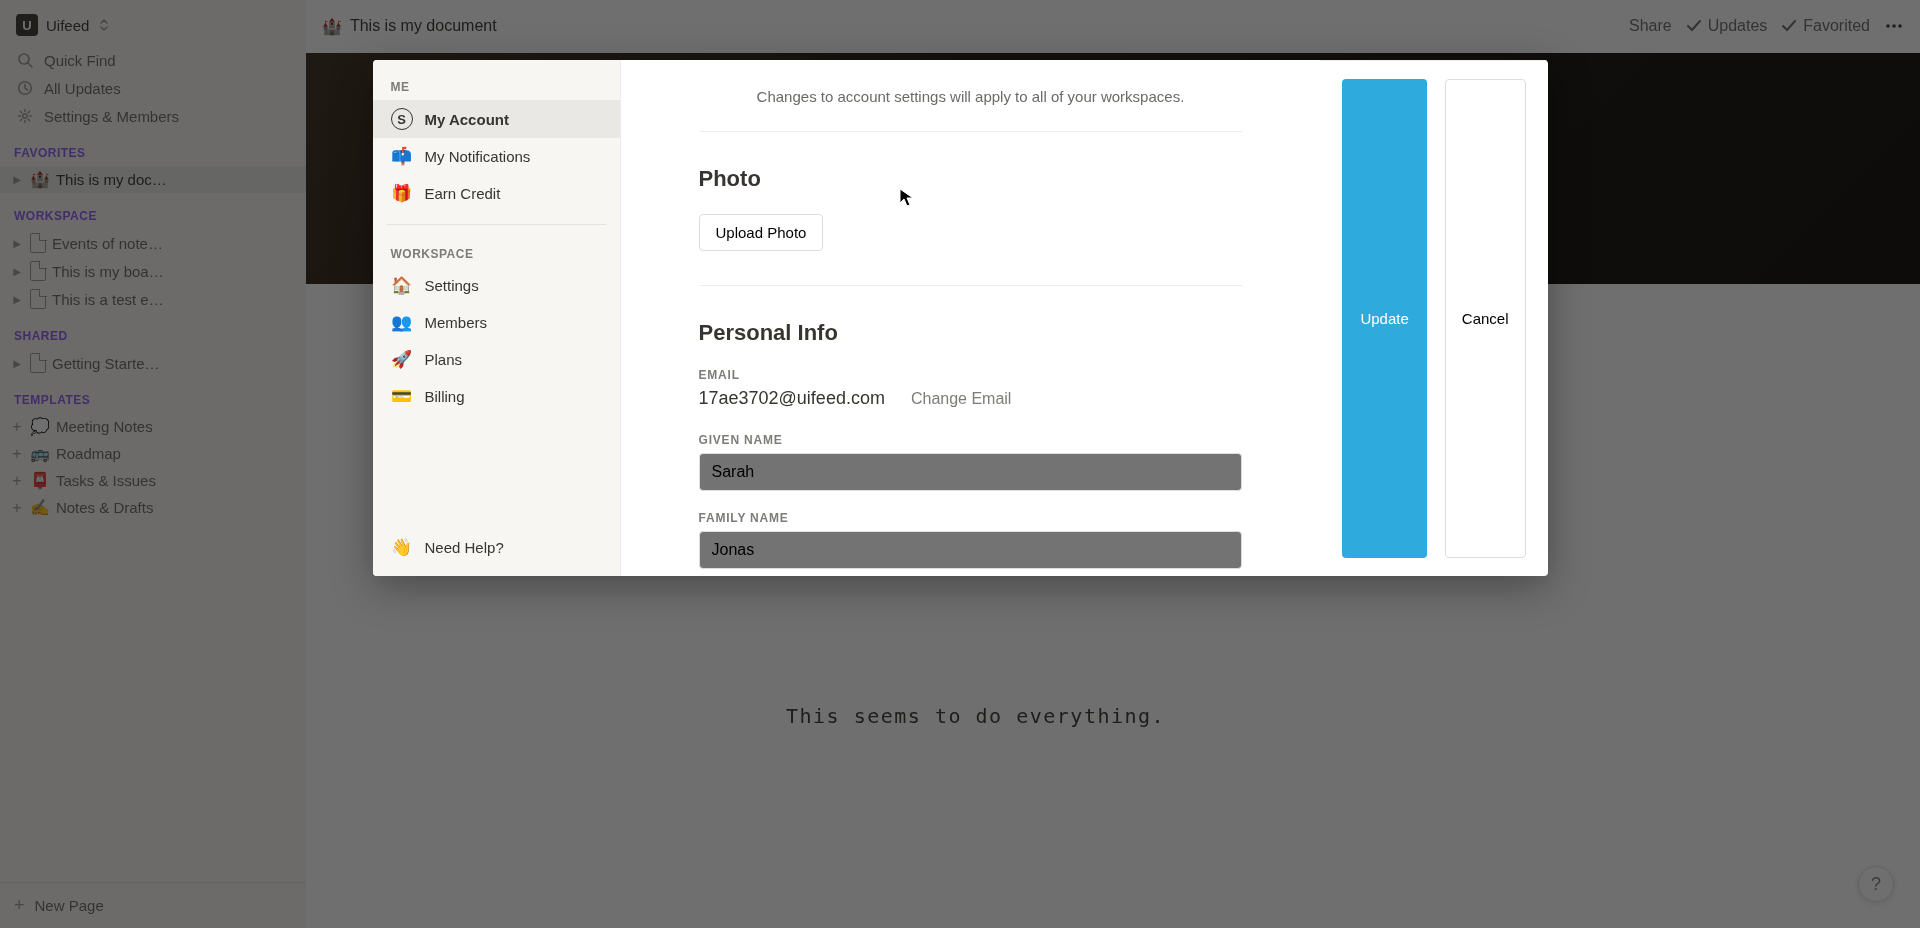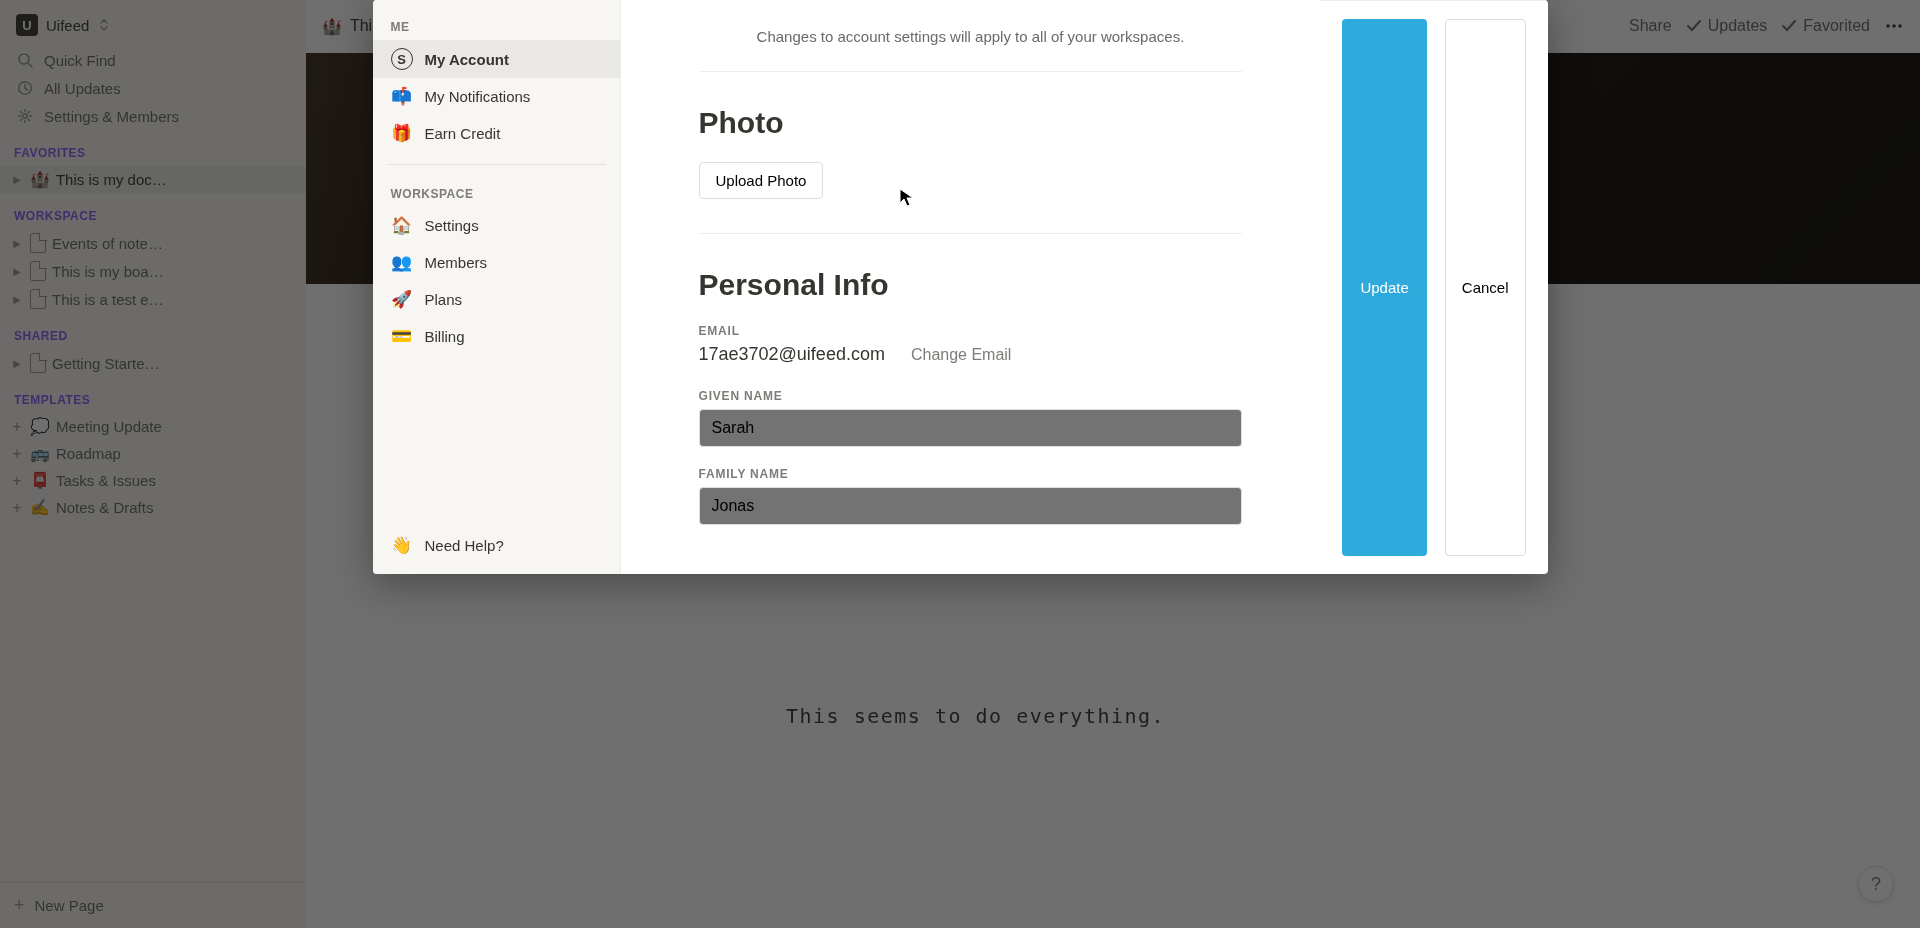--- a/index.html
+++ b/index.html
@@ -85,21 +85,22 @@
     font-family: ui-monospace, SFMono-Regular, Menlo, monospace;
     font-size: 20px; letter-spacing: 1.5px; color: #37352f;
     padding: 0 0 0 480px;
   }
   
   .scrim {
     position: fixed; inset: 0; background: rgba(15,15,15,0.6);
     display: flex; align-items: flex-start; justify-content: center;
   }
   .modal {
-    width: 1175px; height: 574px;
+    margin-top: 60px;
+    width: 1175px; height: 516px;
     background: #fff; border-radius: 4px;
     box-shadow: 0 10px 40px rgba(0,0,0,0.35);
     display: flex; overflow: hidden;
   }
   .modal-side {
     width: 248px; background: #f7f6f3;
     border-right: 1px solid #ededeb;
     padding: 10px 0; display:flex; flex-direction:column;
   }
   .ms-heading { font-size: 12px; font-weight:600; color:#7d7c78; letter-spacing:0.5px; padding: 10px 18px 6px 18px;}
@@ -115,21 +116,21 @@
   }
   .ms-div { height:1px; background:#e3e2de; margin: 12px 14px;}
   .ms-spacer{flex:1;}
   .modal-body {
     flex:1; display:flex; flex-direction:row;
     overflow-y:auto;
   }
   .mb-inner { padding: 28px 78px 0 78px; flex:1; }
   .hint { text-align:center; color:#6b6a66; font-size:15px; margin-bottom:26px;}
   .divider { height:1px; background:#ededeb; }
-  .section-h { font-size:30px; font-weight:600; margin: 34px 0 22px 0;}
+  .section-h { font-size:22px; font-weight:600; margin: 34px 0 22px 0;}
   .btn-outline {
     border:1px solid #ddd; background:#fff; border-radius:4px;
     padding: 9px 16px; font-size:15px; cursor:pointer;
   }
   .field-label {
     font-size:12px; font-weight:600; letter-spacing:0.8px;
     color:#7d7c78; margin-bottom:6px;
   }
   .email-row { display:flex; align-items:baseline; gap:26px; margin-bottom:24px;}
   .email-val { font-size:18px;}
@@ -233,21 +234,21 @@
     <div class="page-row">
       <span class="tri">▶</span>
       <span class="page-icon"></span>
       <span>Getting Starte…</span>
     </div>
 
     <div class="sb-heading">TEMPLATES</div>
     <div class="page-row">
       <span class="plus">+</span>
       <span class="emoji">💭</span>
-      <span>Meeting Update</span>
+      <span>Meeting Notes</span>
     </div>
     <div class="page-row">
       <span class="plus">+</span>
       <span class="emoji">🚌</span>
       <span>Roadmap</span>
     </div>
     <div class="page-row">
       <span class="plus">+</span>
       <span class="emoji">📮</span>
       <span>Tasks &amp; Issues</span>

